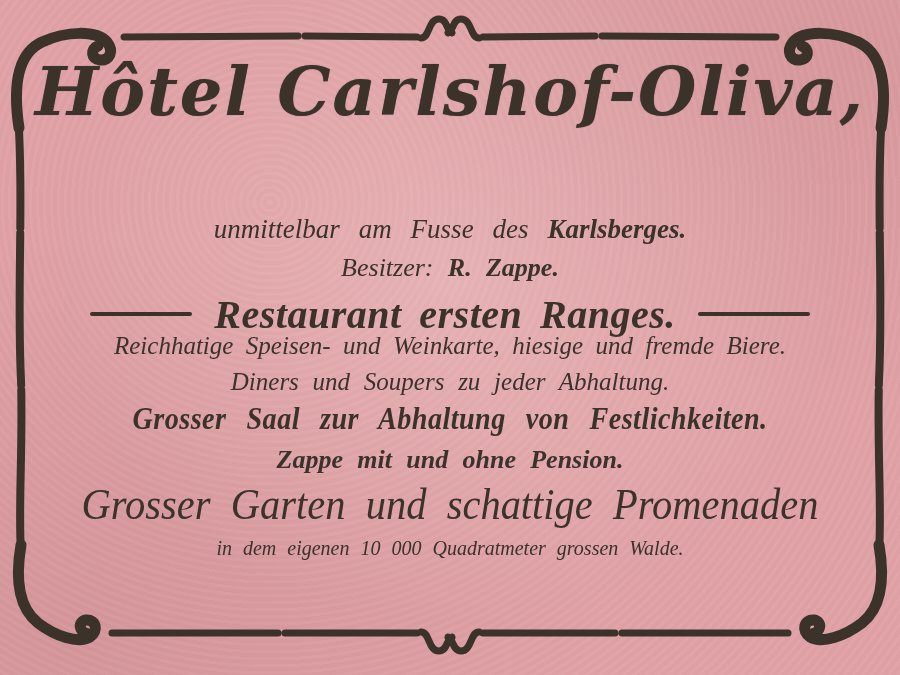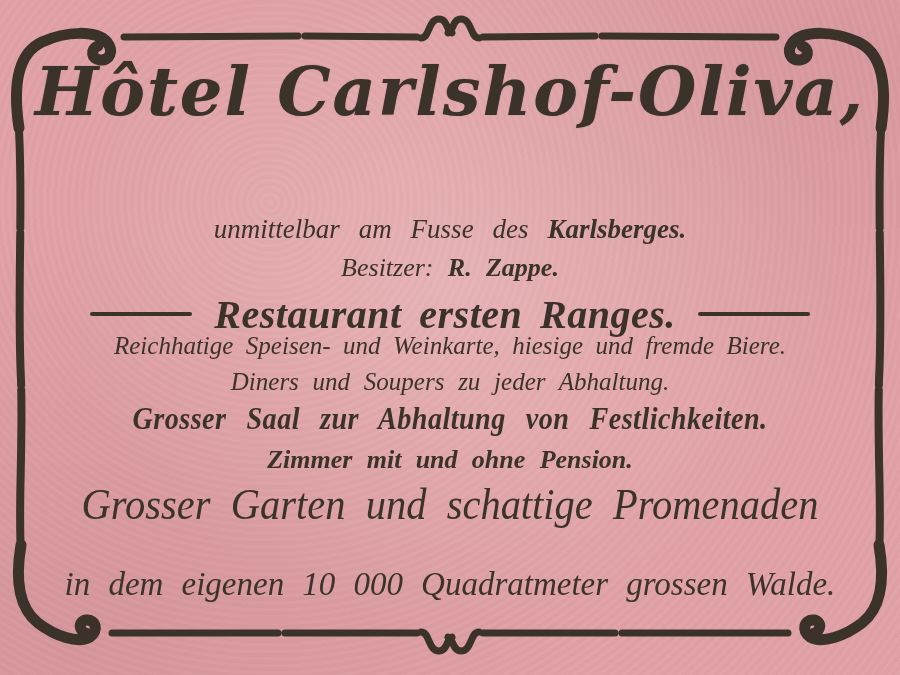--- a/index.html
+++ b/index.html
@@ -35,21 +35,21 @@
   .rule{height:4px;background:var(--ink);border-radius:2px;}
   .rule-l{width:102px;}
   .rule-r{width:112px;}
   .t-menu{top:332px;font-size:25px;word-spacing:.25em;}
   .t-din{top:368px;font-size:25px;word-spacing:.30em;}
   .t-saal{top:400px;font-size:32px;font-weight:bold;word-spacing:.45em;letter-spacing:.5px;
     transform:scaleX(.88);transform-origin:50% 50%;}
   .t-zim{top:445px;font-size:26px;font-weight:bold;word-spacing:.30em;}
   .t-gart{top:479px;font-size:44px;font-weight:500;word-spacing:.25em;
     transform:scaleX(.92);transform-origin:50% 50%;}
-  .t-wald{top:566px;font-size:33px;word-spacing:.30em;}
+  .t-wald{top:537px;font-size:20px;word-spacing:.30em;}
   .t-unt{top:568px;font-size:26px;font-weight:bold;word-spacing:.22em;}
   .b{font-weight:bold;}
 </style>
 </head>
 <body>
 
 <div class="page">
 
   <svg class="frame" viewBox="0 0 900 675" aria-hidden="true">
     <g id="halfL">
@@ -83,20 +83,20 @@
   </div>
 
   <div class="line t-own"><span>Besitzer: </span><span class="b">R. Zappe.</span></div>
 
   <div class="line t-menu">Reichhatige Speisen- und Weinkarte, hiesige und fremde Biere.</div>
 
   <div class="line t-din">Diners und Soupers zu jeder Abhaltung.</div>
 
   <div class="line t-saal">Grosser Saal zur Abhaltung von Festlichkeiten.</div>
 
-  <div class="line t-zim">Zimmer mit und ohne Pension.</div>
+  <div class="line t-zim">Zappe mit und ohne Pension.</div>
 
   <div class="line t-gart">Grosser Garten und schattige Promenaden</div>
 
   <div class="line t-wald">in dem eigenen 10 000 Quadratmeter grossen Walde.</div>
 
 
 </div>
 
 </body></html>

